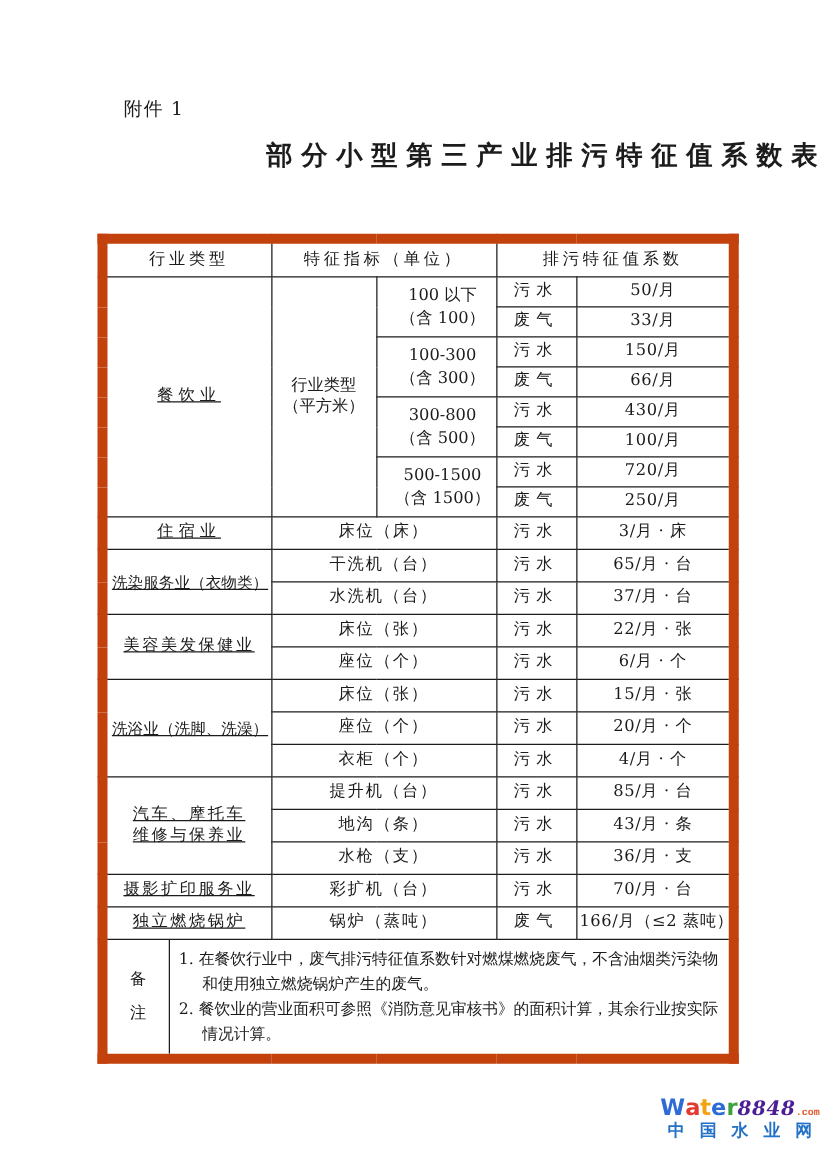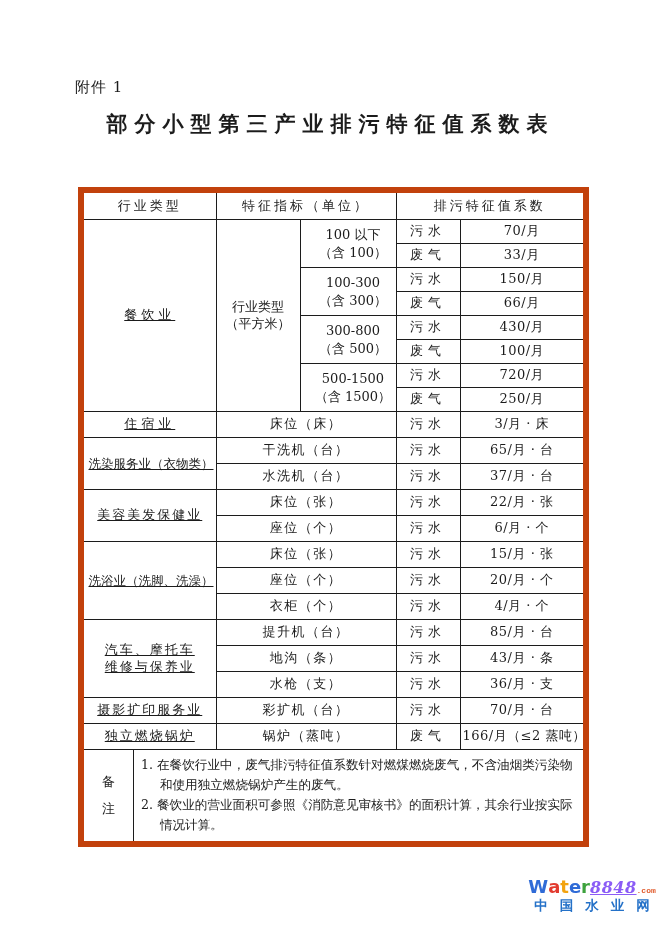--- a/index.html
+++ b/index.html
@@ -5,34 +5,34 @@
   html,body { margin:0; padding:0; }
   body {
     width:661px; height:931px;
     background:#ffffff;
     position:relative;
     font-family:"DejaVu Serif", serif;
     color:#1c1c1c;
     overflow:hidden;
   }
   .attachment-label {
-    position:absolute; left:75px; top:78px;
+    position:absolute; left:99px; top:78px;
     font-size:15px; letter-spacing:1px;
   }
   .doc-title {
     position:absolute; left:0; top:110px; width:661px;
-    text-align:center;
+    text-align:right;
     font-size:21px; font-weight:bold; letter-spacing:7px;
     font-family:"DejaVu Serif", serif;
   }
   table.main-table {
     position:absolute; left:78px; top:187px;
     width:505px;
     border-collapse:collapse; table-layout:fixed;
-    border:6px solid #c2410c;
+    border:8px solid #c2410c;
   }
   .main-table td {
     border:1px solid #1c1c1c;
     text-align:center; vertical-align:middle;
     font-size:13px; line-height:1.25;
     padding:1px 2px;
     overflow:hidden;
   }
   .col1{width:135px;} .col2{width:84px;} .col3{width:96px;} .col4{width:64px;} .col5{width:126px;}
   tr.head td { height:24px; letter-spacing:3px; }
@@ -65,21 +65,21 @@
     font-family:"DejaVu Sans", sans-serif;
     line-height:1;
   }
   .logo-line1 {
     display:flex; align-items:baseline; justify-content:center;
     font-weight:bold; font-size:18px; white-space:nowrap;
   }
   .lw{color:#2f6bd7;} .la{color:#e23a2e;} .lt{color:#f2a30f;} .le{color:#2f6bd7;} .lr{color:#3da23d;}
   .logo-num {
     font-family:"DejaVu Serif", serif; font-style:italic; font-weight:bold;
-    color:#8b5cf6; font-size:16px; letter-spacing:0.5px;text-decoration:underline;
+    color:#4c1d95; font-size:16px; letter-spacing:0.5px;
   }
   .logo-tld { color:#e05a2b; font-size:8px; font-weight:bold; align-self:flex-end; padding-bottom:1px;font-family:Liberation Mono, monospace; }
   .logo-sub {
     margin-top:3px;
     color:#2471c8; font-weight:bold; font-size:13.5px;
     letter-spacing:12px; margin-right:-12px;
     white-space:nowrap;
   }
 </style>
 </head>
@@ -108,21 +108,21 @@
     <td rowspan="8" class="industry">餐饮业</td>
     <td rowspan="8">
       <div>行业类型</div>
       <div>（平方米）</div>
     </td>
     <td rowspan="2" class="range">
       <div>100 以下</div>
       <div>（含 100）</div>
     </td>
     <td class="type">污水</td>
-    <td class="val">70/月</td>
+    <td class="val">50/月</td>
   </tr>
   <tr class="c-row">
     <td class="type">废气</td>
     <td class="val">33/月</td>
   </tr>
   <tr class="c-row">
     <td rowspan="2" class="range">
       <div>100-300</div>
       <div>（含 300）</div>
     </td>

